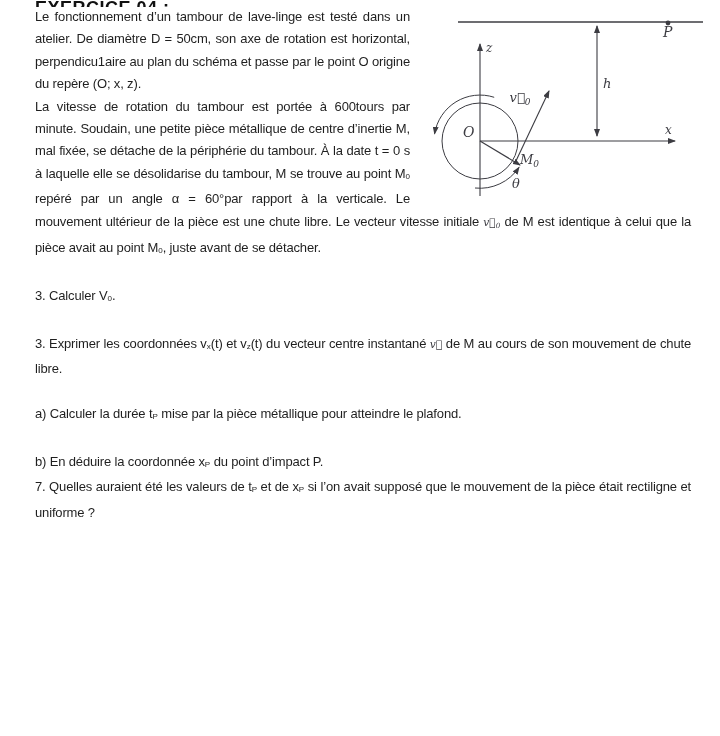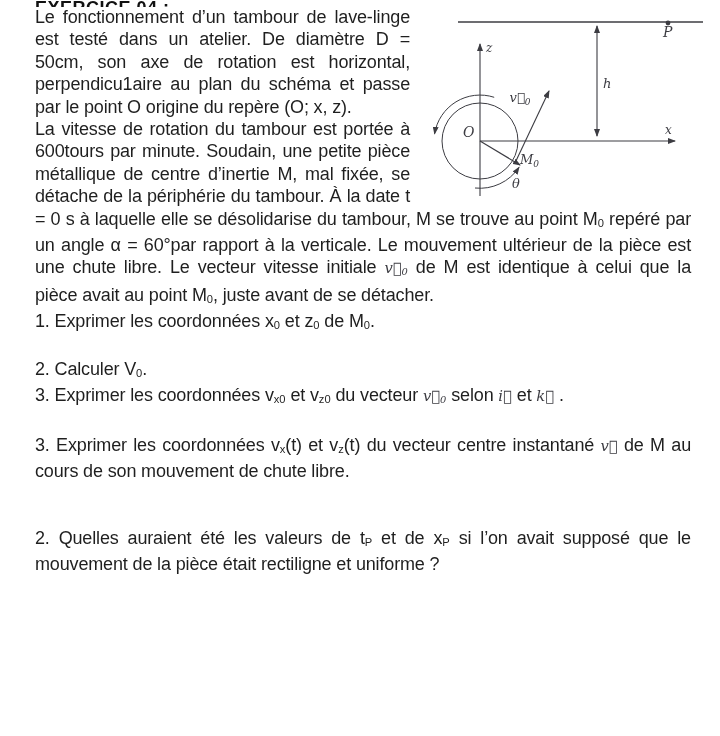--- a/index.html
+++ b/index.html
@@ -16,21 +16,21 @@
     overflow:hidden;
   }
   .header-clip span{
     display:inline-block;
     font-weight:700;font-size:18px;line-height:18px;
     margin-top:-13px;letter-spacing:0.5px;color:#111;
   }
   .doc{
     position:relative;
     padding:6px 29px 0 35px;
-    font-size:18px;line-height:22.4px;
+    font-size:13px;line-height:22.4px;
     letter-spacing:-0.15px;
     text-align:justify;
   }
   .doc p{margin:0;padding:0;}
   .spacer{height:22.4px;}
   .figure-float{float:right;width:281px;height:201px;}
   .seg-sub{font-size:0.62em;vertical-align:-0.14em;letter-spacing:0;}
   .seg-math{font-family:"DejaVu Serif",serif;font-style:italic;font-size:0.82em;color:#3c3c42;letter-spacing:0;}
   .seg-mathsub{font-family:"DejaVu Serif",serif;font-style:italic;font-size:0.55em;vertical-align:-0.22em;color:#3c3c42;letter-spacing:0;}
   .figure-svg{
@@ -47,29 +47,29 @@
 <div class="page">
 
   <div class="header-clip">
     <span>EXERCICE 04 :</span>
   </div>
 
   <div class="doc">
     <div class="figure-float"></div>
     <p><span>Le fonctionnement d’un tambour de lave-linge est testé dans un atelier. De diamètre D = 50cm, son axe de rotation est horizontal, perpendicu1aire au plan du schéma et passe par le point O origine du repère (O; x, z).</span></p>
     <p><span>La vitesse de rotation du tambour est portée à 600tours par minute. Soudain, une petite pièce métallique de centre d’inertie M, mal fixée, se détache de la périphérie du tambour. À la date t = 0 s à laquelle elle se désolidarise du tambour, M se trouve au point M</span><span class="seg-sub">0</span><span> repéré par un angle α = 60°par rapport à la verticale. Le mouvement ultérieur de la pièce est une chute libre. Le vecteur vitesse initiale </span><span class="seg-math">v⃗</span><span class="seg-mathsub">0</span><span> de M est identique à celui que la pièce avait au point M</span><span class="seg-sub">0</span><span>, juste avant de se détacher.</span></p>
-    <p><span>1. Exprimer les coordonnées x</span><span class="seg-sub">0</span><span> et z</span><span class="seg-sub">0</span><span> de M</span><span class="seg-sub">0</span><span>.</span></p>
     <div class="spacer"></div>
-    <p><span>2. Calculer V</span><span class="seg-sub">0</span><span>.</span></p>
-    <p><span>3. Exprimer les coordonnées v</span><span class="seg-sub">x0</span><span> et v</span><span class="seg-sub">z0</span><span> du vecteur </span><span class="seg-math">v⃗</span><span class="seg-mathsub">0</span><span> selon </span><span class="seg-math">i⃗</span><span> et </span><span class="seg-math">k⃗</span><span> .</span></p>
+    <p><span>3. Calculer V</span><span class="seg-sub">0</span><span>.</span></p>
     <div class="spacer"></div>
     <p><span>3. Exprimer les coordonnées v</span><span class="seg-sub">x</span><span>(t) et v</span><span class="seg-sub">z</span><span>(t) du vecteur centre instantané </span><span class="seg-math">v⃗</span><span> de M au cours de son mouvement de chute libre.</span></p>
     <div class="spacer"></div>
+    <p><span>a) Calculer la durée t</span><span class="seg-sub">P</span><span> mise par la pièce métallique pour atteindre le plafond.</span></p>
     <div class="spacer"></div>
-    <p><span>2. Quelles auraient été les valeurs de t</span><span class="seg-sub">P</span><span> et de x</span><span class="seg-sub">P</span><span> si l’on avait supposé que le mouvement de la pièce était rectiligne et uniforme ?</span></p>
+    <p><span>b) En déduire la coordonnée x</span><span class="seg-sub">P</span><span> du point d’impact P.</span></p>
+    <p><span>7. Quelles auraient été les valeurs de t</span><span class="seg-sub">P</span><span> et de x</span><span class="seg-sub">P</span><span> si l’on avait supposé que le mouvement de la pièce était rectiligne et uniforme ?</span></p>
   </div>
 
   <svg class="figure-svg" viewBox="0 0 300 212">
     <defs>
       <marker id="arr" viewBox="0 0 8 6" refX="7" refY="3" markerWidth="8" markerHeight="6" orient="auto-start-reverse" markerUnits="userSpaceOnUse">
         <path d="M0,0 L8,3 L0,6 Z" fill="#3c3c42"></path>
       </marker>
     </defs>
 
     <line x1="38" y1="20" x2="283" y2="20" stroke="#3c3c42" stroke-width="1.4"></line>

